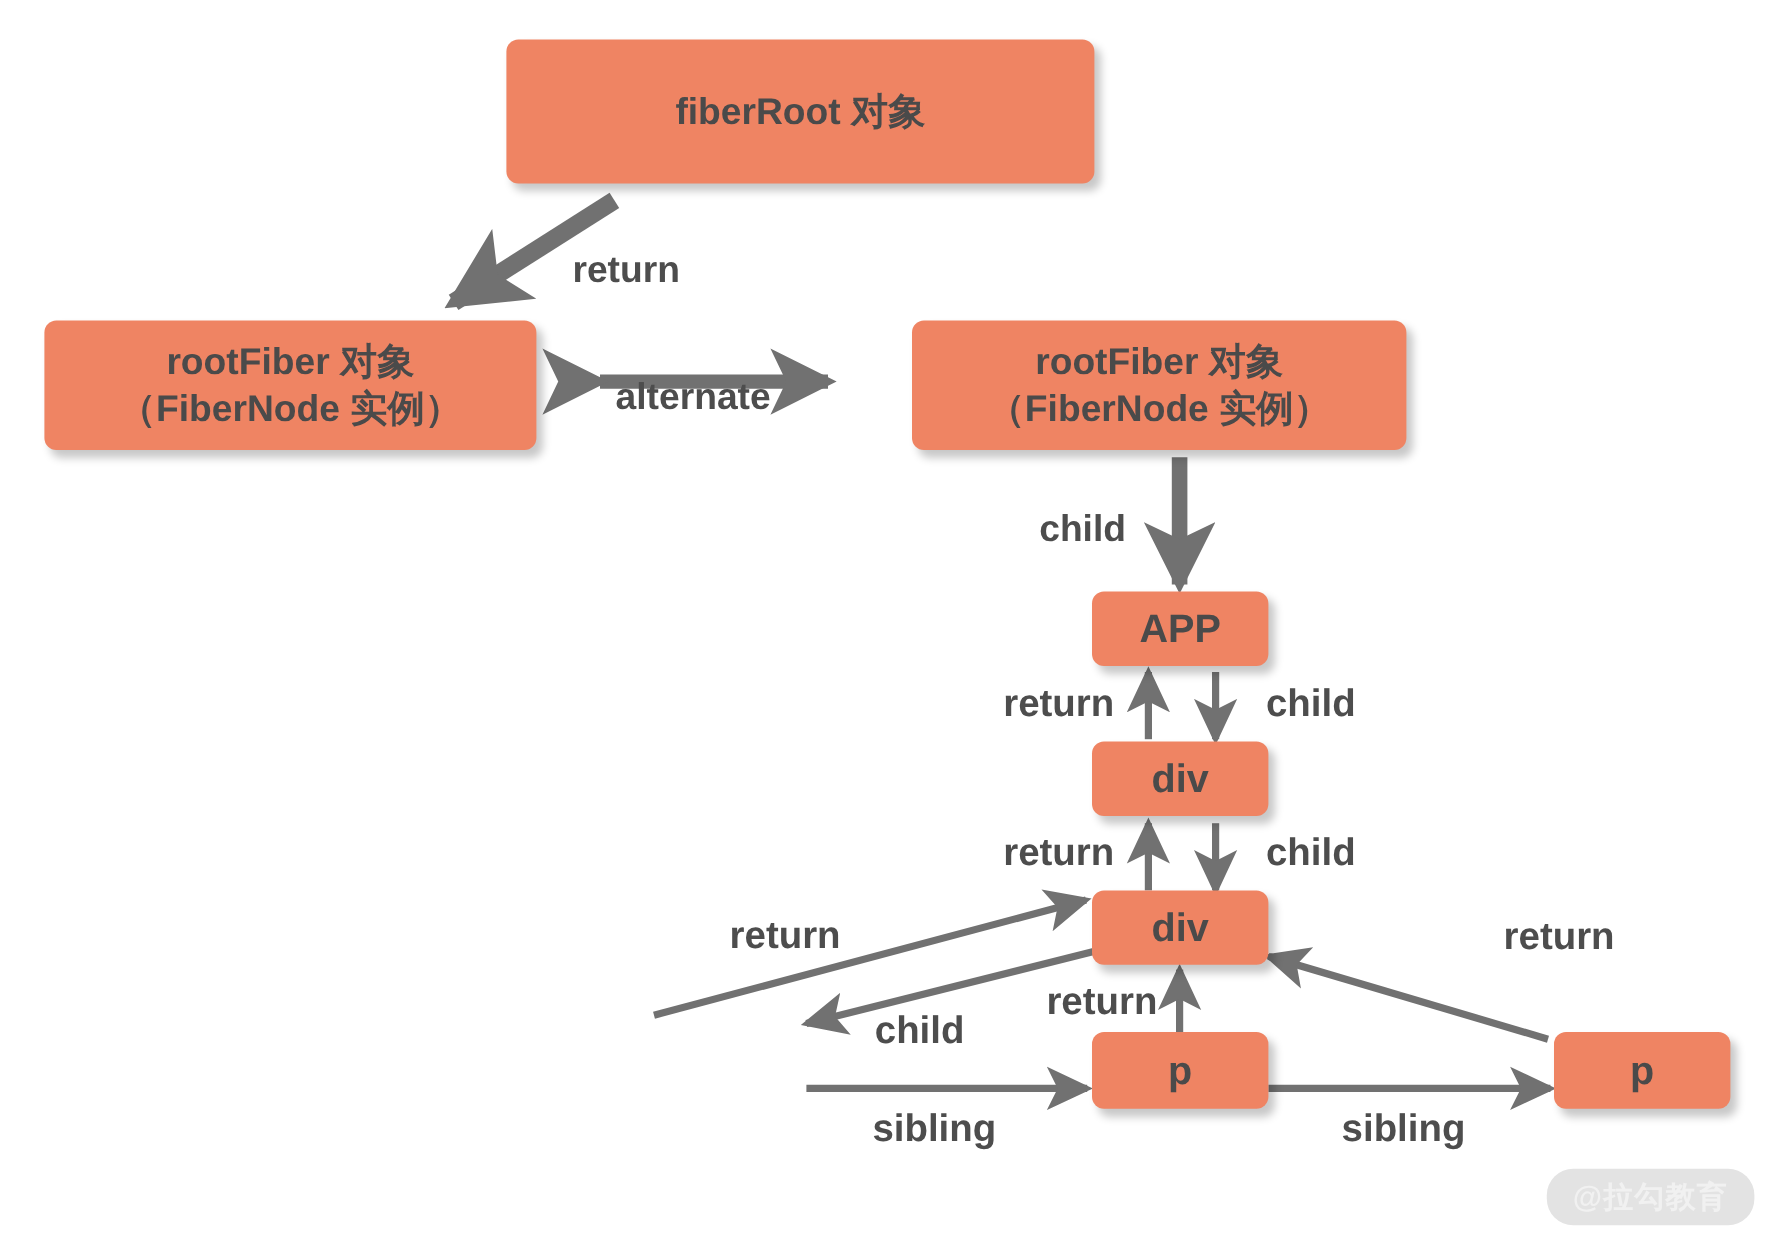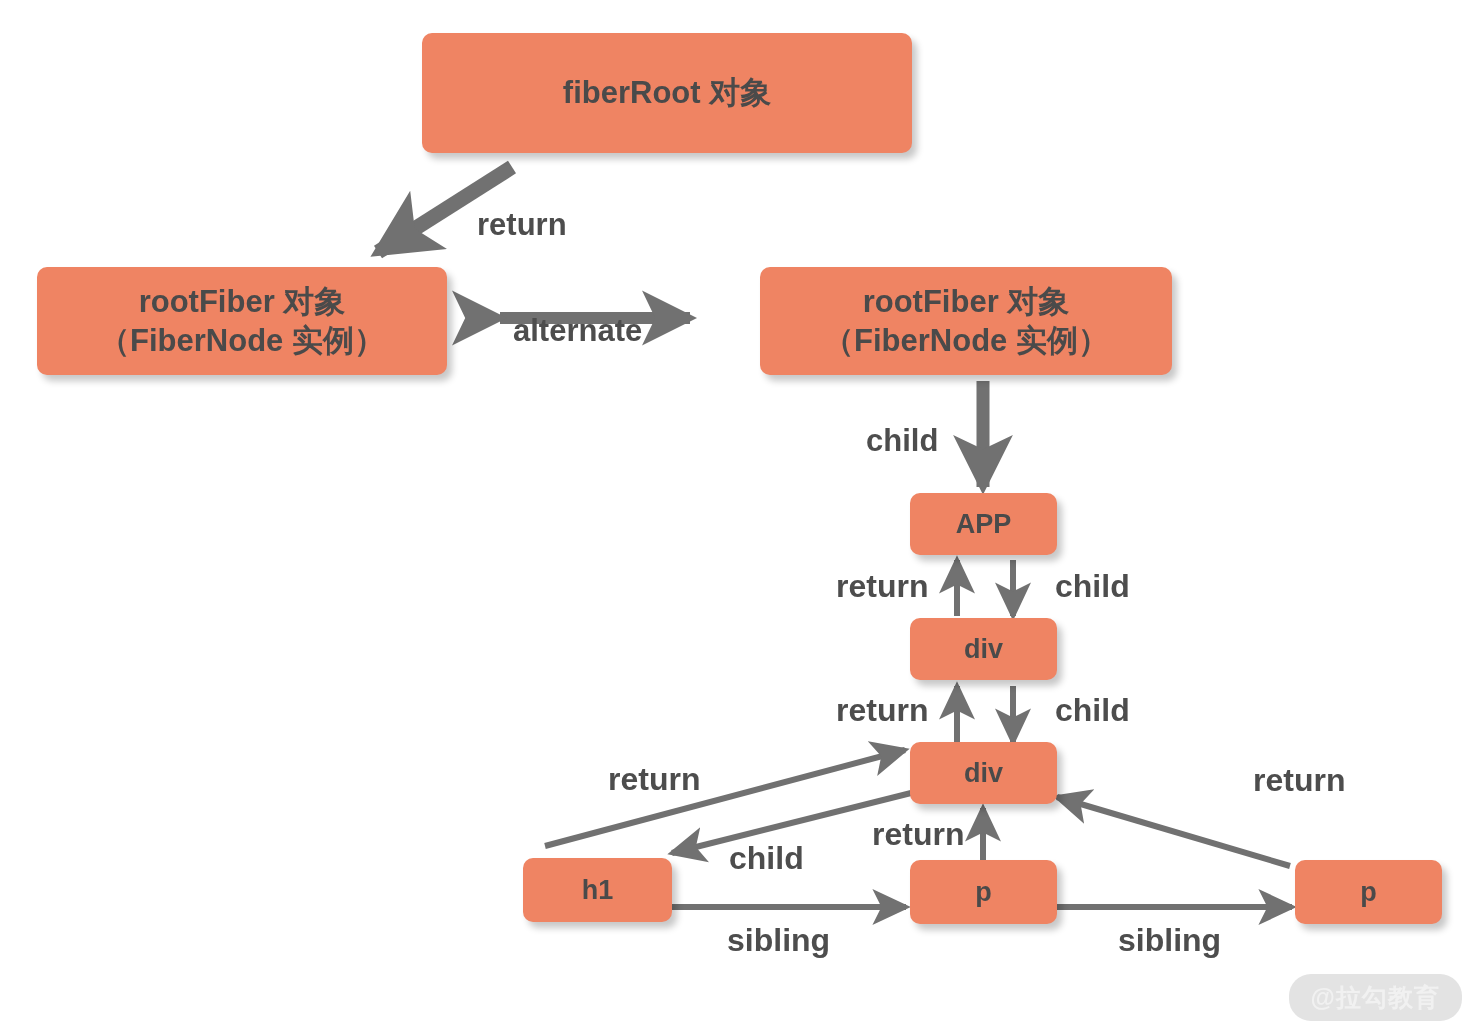--- a/index.html
+++ b/index.html
@@ -34,21 +34,21 @@
     flex-direction: column;
     align-items: center;
     justify-content: center;
     text-align: center;
     line-height: 1.26;
     box-sizing: border-box;
     z-index: 3;
   }
   .node .ln { display: block; white-space: nowrap; }
   .node.big { font-size: 31px; }
-  .node.small { font-size: 27px; }
+  .node.small { font-size: 33px; }
 
   .edge-label {
     position: absolute;
     color: #4d4d4d;
     font-weight: bold;
     font-size: 32px;
     white-space: nowrap;
     z-index: 4;
   }
   .edge-label.lg { font-size: 31px; }
@@ -157,23 +157,20 @@
   </div>
 
   <div class="node small" style="left:910px; top:618px; width:147px; height:62px;">
     <span class="ln">div</span>
   </div>
 
   <div class="node small" style="left:910px; top:742px; width:147px; height:62px;">
     <span class="ln">div</span>
   </div>
 
-  <div class="node small" style="left:523px; top:858px; width:149px; height:64px;">
-    <span class="ln">h1</span>
-  </div>
 
   <div class="node small" style="left:910px; top:860px; width:147px; height:64px;">
     <span class="ln">p</span>
   </div>
 
   <div class="node small" style="left:1295px; top:860px; width:147px; height:64px;">
     <span class="ln">p</span>
   </div>
 
   <div class="edge-label lg" style="left:477px; top:207px;">return</div>

